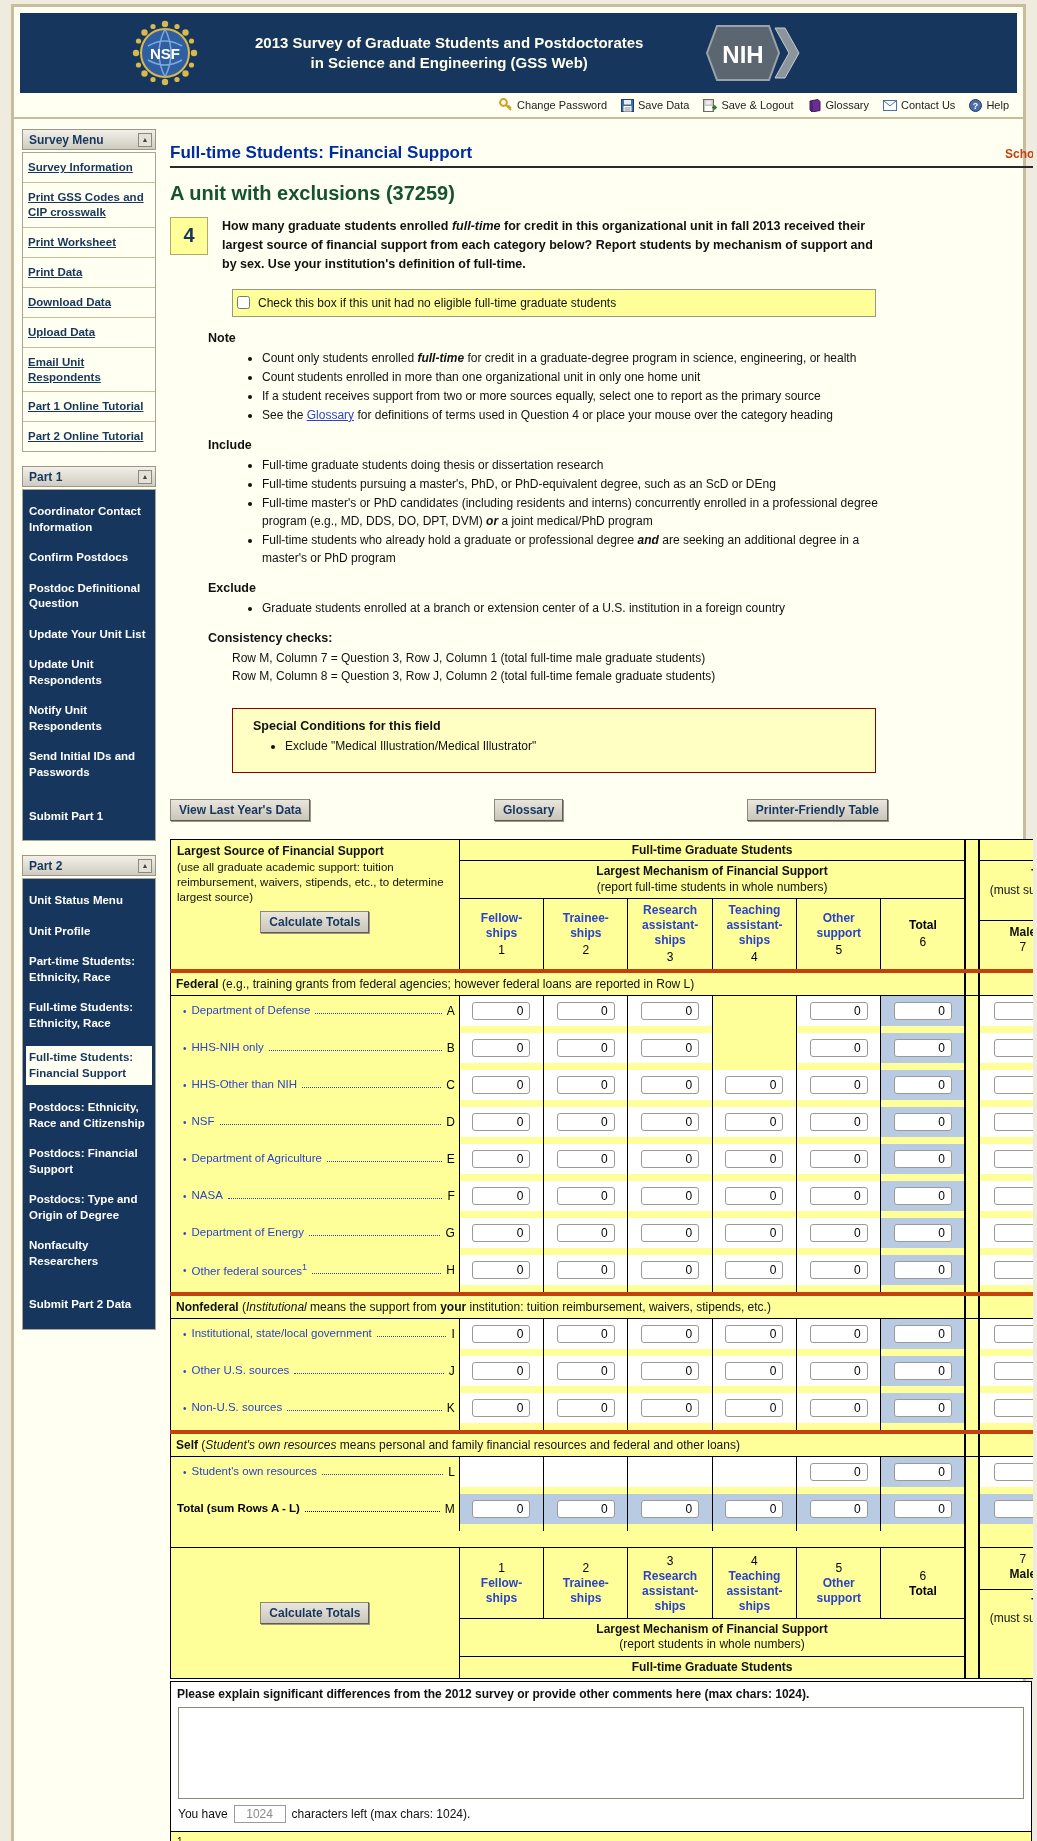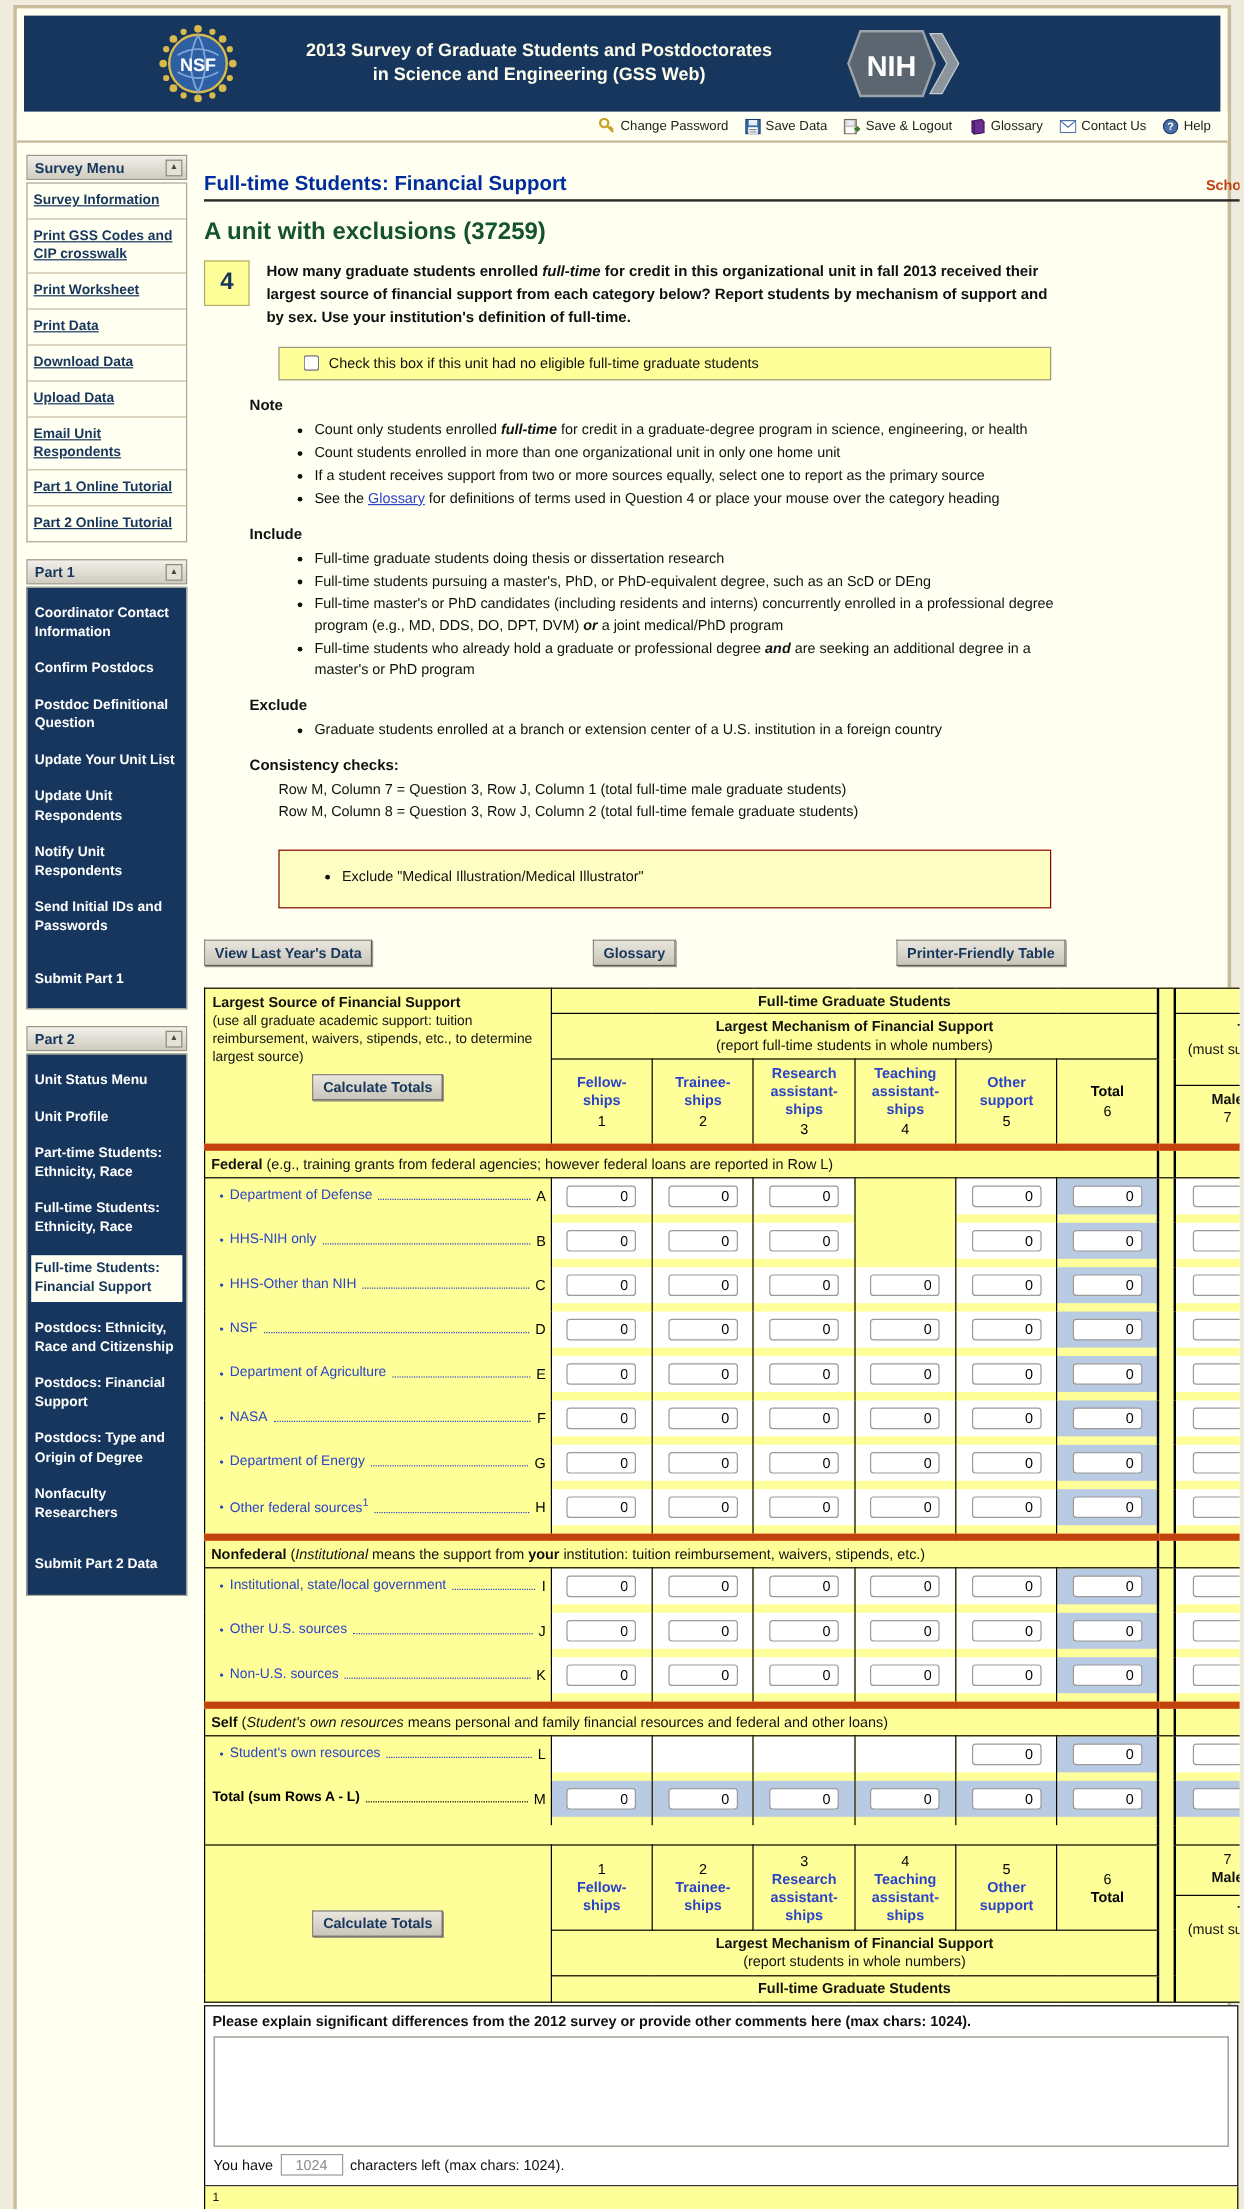--- a/index.html
+++ b/index.html
@@ -57,21 +57,21 @@
   .unit-title { color:#14532d; font-size:20px; font-weight:bold; margin:14px 0 12px; }
   .qsection { width:718px; }
   .qrow { display:flex; align-items:flex-start; }
   .qnum {
     width:38px; height:38px; background:#FFFF99; border:1px solid #B3A96B;
     color:#17365D; font-size:20px; font-weight:bold; display:flex; align-items:center; justify-content:center; flex:0 0 auto;
   }
   .qtext { margin-left:14px; font-weight:bold; font-size:12.5px; line-height:1.55; }
   .chkstrip {
     margin:14px 0 0 62px; width:644px; background:#FFFF99; border:1px solid #9A9688;
-    padding:6px 20px; display:flex; align-items:flex-start; gap:8px; font-size:12px;
+    padding:6px 4px; display:flex; align-items:flex-start; gap:8px; font-size:12px;
   }
   .subhead { font-weight:bold; font-size:12.5px; margin:14px 0 4px 38px; }
   ul.blt { margin:2px 0 0 92px; line-height:1.5; font-size:12px; }
   ul.blt li { margin-bottom:1px; }
   .cons-lines { margin:4px 0 0 62px; line-height:1.55; font-size:12px; }
   .special {
     margin:22px 0 0 62px; width:644px; background:#FFFFC4; border:1px solid #8B0000; padding:10px 10px 16px;
   }
   .special .subhead { margin:0 0 4px 10px; }
   .special ul { margin-left:42px; }
@@ -99,21 +99,21 @@
   td.namecell, td.namecell2 { border:1px solid #000; text-align:center; padding:4px 1px; line-height:1.25; }
   .colname { color:#2B43C7; font-weight:bold; }
   .colname.black { color:#000; }
   .colnum { color:#000; font-weight:normal; margin-top:2px; }
   td.sexhead, td.sexhead2 { border:1px solid #000; padding:0; vertical-align:top; }
   .sexhead-top { text-align:center; padding:6px 4px; line-height:1.3; border-bottom:1px solid #000; }
   .sexhead-bot { text-align:center; padding:6px 4px 10px; line-height:1.3; border-top:1px solid #000; }
   .sexcols { display:flex; }
   .sexcols > div { flex:1; text-align:center; padding:4px 0 6px; line-height:1.3; }
   .sexcols > div + div { border-left:1px solid #000; }
-  tr.sectionrow td { border-top:6px solid #c2410c; border-bottom:1px solid #000; }
+  tr.sectionrow td { border-top:4px solid #c2410c; border-bottom:1px solid #000; }
   td.sectioncell { padding:4px 4px 4px 5px; font-size:12px; }
   td.cellcol, td.sexcol { padding:0 0 7px 0; background:#FFFF99; }
   .band { height:30px; display:flex; align-items:center; justify-content:center; }
   .band.w { background:#FFFFFF; }
   .band.t { background:#B9CBE2; }
   td.labelcell { padding:0 0 7px 6px; }
   .lblflex { display:flex; align-items:center; }
   .bullet { color:#2B43C7; font-size:10px; margin:0 5px 0 6px; }
   .lbl { color:#2B43C7; font-size:11.5px; line-height:1.2; }
   .lbl sup { font-size:9px; }
@@ -345,20 +345,21 @@
             <li><span>Graduate students enrolled at a branch or extension center of a U.S. institution in a foreign country</span></li>
           </ul>
 
         <div class="subhead">Consistency checks:</div>
         <div class="cons-lines" id="consistency-lines">
             <div>Row M, Column 7 = Question 3, Row J, Column 1 (total full-time male graduate students)</div>
             <div>Row M, Column 8 = Question 3, Row J, Column 2 (total full-time female graduate students)</div>
           </div>
 
         <div class="special">
+          <div class="subhead">Special Conditions for this field</div>
           <ul class="blt" id="special-list">
               <li><span>Exclude "Medical Illustration/Medical Illustrator"</span></li>
             </ul>
         </div>
 
         <div class="actions">
           <button class="gbtn">View Last Year's Data</button>
           <button class="gbtn">Glossary</button>
           <button class="gbtn">Printer-Friendly Table</button>
         </div>

